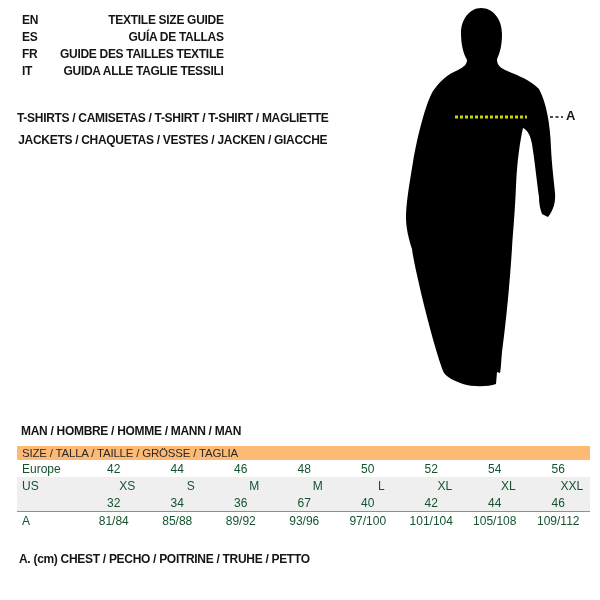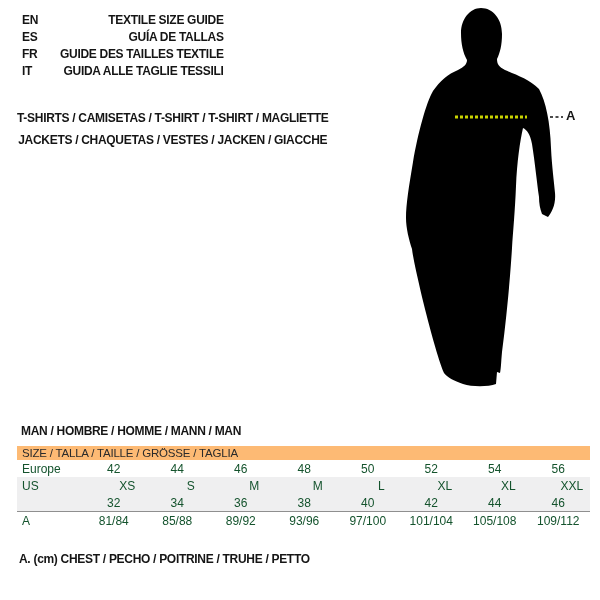--- a/index.html
+++ b/index.html
@@ -140,21 +140,21 @@
         <div class="t-cell">L</div>
         <div class="t-cell">XL</div>
         <div class="t-cell">XL</div>
         <div class="t-cell">XXL</div>
       </div>
       <div class="t-row shade" style="background: rgb(239, 239, 240);">
         <div class="t-label"></div>
         <div class="t-cell">32</div>
         <div class="t-cell">34</div>
         <div class="t-cell">36</div>
-        <div class="t-cell">38</div>
+        <div class="t-cell">67</div>
         <div class="t-cell">40</div>
         <div class="t-cell">42</div>
         <div class="t-cell">44</div>
         <div class="t-cell">46</div>
       </div>
       <div class="t-row topline">
         <div class="t-label">A</div>
         <div class="t-cell">81/84</div>
         <div class="t-cell">85/88</div>
         <div class="t-cell">89/92</div>

